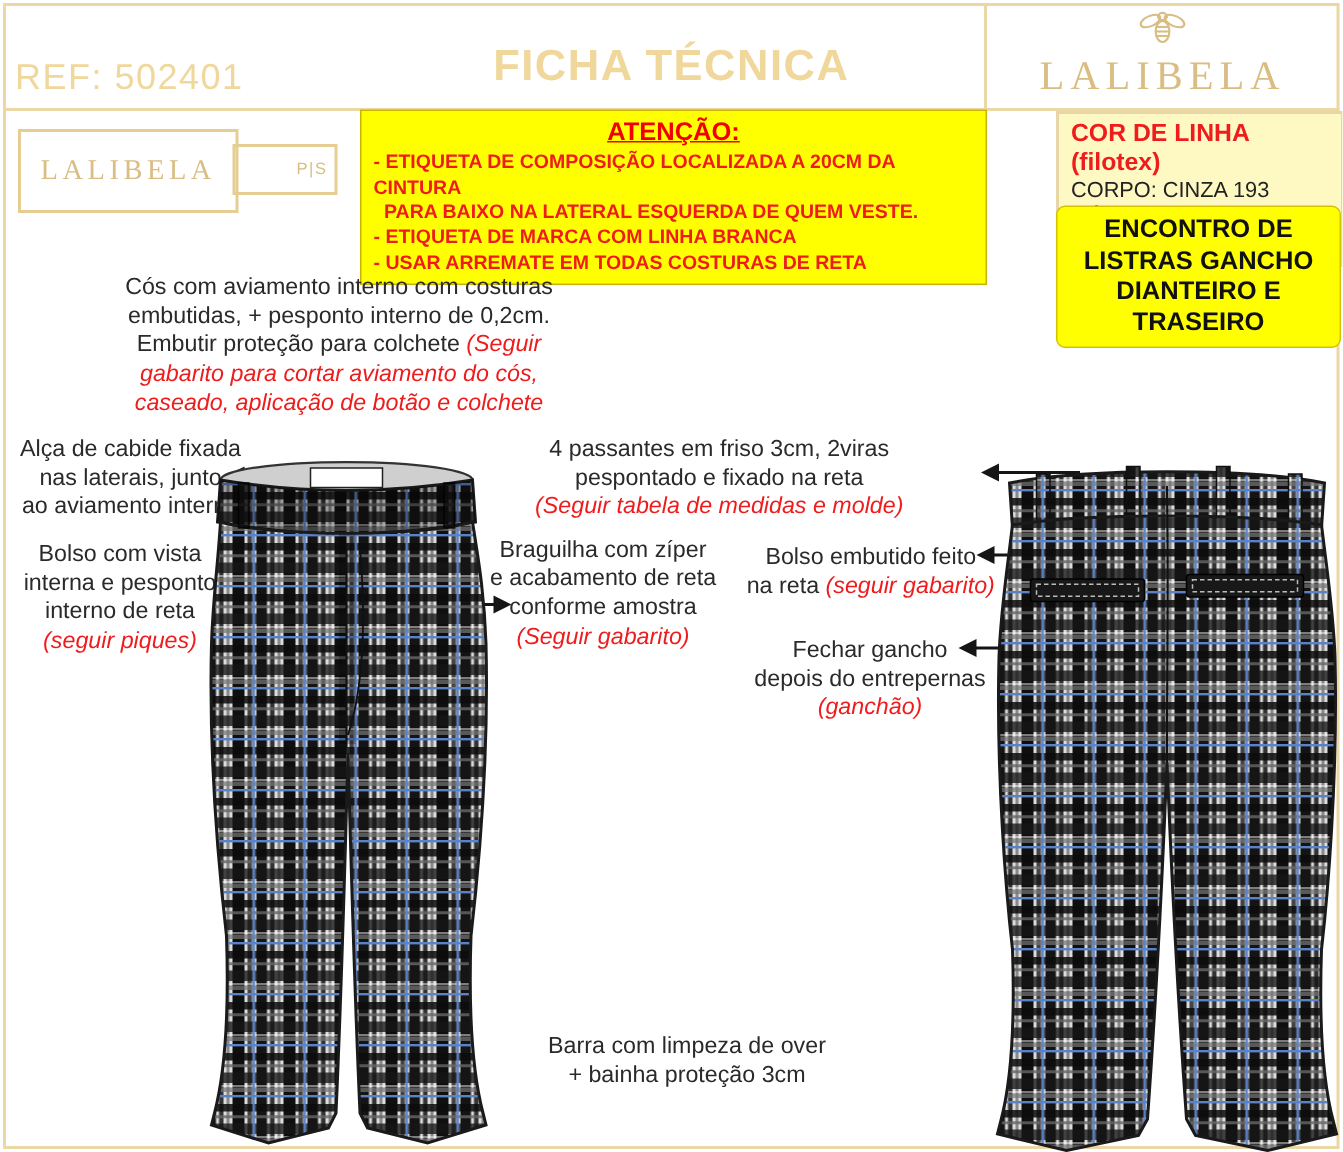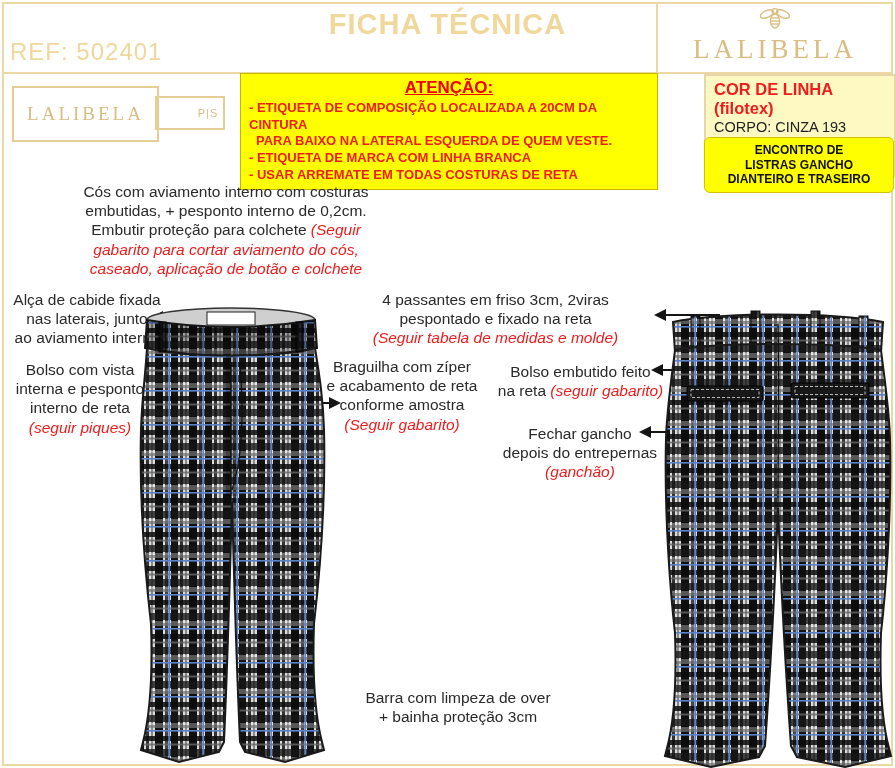--- a/index.html
+++ b/index.html
@@ -2,33 +2,33 @@
 <html><head>
 <meta charset="utf-8">
 <style>
   html,body{margin:0;padding:0;background:#fff;}
   #page{position:relative;width:895px;height:768px;background:#fff;overflow:hidden;
         font-family:"Liberation Sans",sans-serif;color:#2a2a2a;}
   .frame{position:absolute;left:2px;top:2px;right:2px;bottom:2px;border:2px solid #ecd8a4;pointer-events:none;}
   .abs{position:absolute;}
   .gold{color:#f0d79b;}
   .ref{font-size:24px;letter-spacing:1px;}
-  .title{font-size:29px;font-weight:bold;letter-spacing:1px;text-align:center;width:100%;}
+  .title{font-size:29px;font-weight:bold;letter-spacing:1px;text-align:center;width:100%;margin-top:20px;}
   .logo{font-family:"Liberation Serif",serif;font-size:27px;letter-spacing:4px;color:#d9bd82;}
   .hline{position:absolute;height:2px;background:#ecd8a4;}
   .vline{position:absolute;width:2px;background:#ecd8a4;}
   .attn{background:#ffff00;border:1px solid #c9b400;color:#ee1c1c;padding:4px 8px 6px 8px;}
   .attn h3{margin:0 0 2px 0;text-align:center;font-size:17px;text-decoration:underline;color:#f00000;}
   .attn div{font-size:13px;font-weight:bold;line-height:1.28;}
   .attn .indent{padding-left:7px;}
   .threadbox{background:#fef9c3;border:2px solid #e8d5a8;padding:4px 8px;}
   .threadbox .head{color:#ee1c1c;font-weight:bold;font-size:16.5px;}
   .threadbox .ln{font-size:14.5px;color:#222;line-height:1.25;}
   .stripesbox{background:#ffff00;border:1px solid #d4c200;border-radius:6px;text-align:center;
-              font-weight:bold;font-size:12px;line-height:1.22;color:#111;padding:5px 4px;}
+              font-weight:bold;font-size:17px;line-height:1.22;color:#111;padding:5px 4px;}
   .tag{border:2px solid #e6cd94;}
   .tag-main{display:flex;align-items:center;justify-content:center;width:100%;height:100%;}
   .tag-label{font-family:"Liberation Serif",serif;font-size:19px;letter-spacing:3px;color:#d9bd82;}
   .tag-small{border:2px solid #e6cd94;display:flex;align-items:center;justify-content:center;
              font-size:11px;color:#d9bd82;letter-spacing:1px;padding-left:36px;}
   .note{font-size:15.5px;line-height:1.24;text-align:center;}
   .red{color:#ee1c1c;font-style:italic;}
   .arrow{position:absolute;height:2px;background:#151515;}
   .arrow.hl::before{content:"";position:absolute;left:-11px;top:-5px;width:0;height:0;
     border-right:12px solid #151515;border-top:6px solid transparent;border-bottom:6px solid transparent;}
@@ -102,21 +102,21 @@
   <div class="arrow hl" style="left:162px;top:316px;width:52px;"></div>
 
   <div class="abs note" style="left:0px;top:360px;width:160px;">
     <div>Bolso com vista</div>
     <div>interna e pesponto</div>
     <div>interno de reta</div>
     <div class="red">(seguir piques)</div>
   </div>
   <div class="arrow hl" style="left:154px;top:393px;width:54px;"></div>
 
-  <div class="abs note" style="left:328px;top:290px;width:335px;">
+  <div class="abs note" style="left:312px;top:290px;width:335px;">
     <div>4 passantes em friso 3cm, 2viras</div>
     <div>pespontado e fixado na reta</div>
     <div class="red">(Seguir tabela de medidas e molde)</div>
   </div>
   <div class="arrow hl" style="left:665px;top:314px;width:55px;"></div>
 
   <div class="abs note" style="left:322px;top:357px;width:160px;">
     <div>Braguilha com zíper</div>
     <div>e acabamento de reta</div>
     <div>conforme amostra</div>

